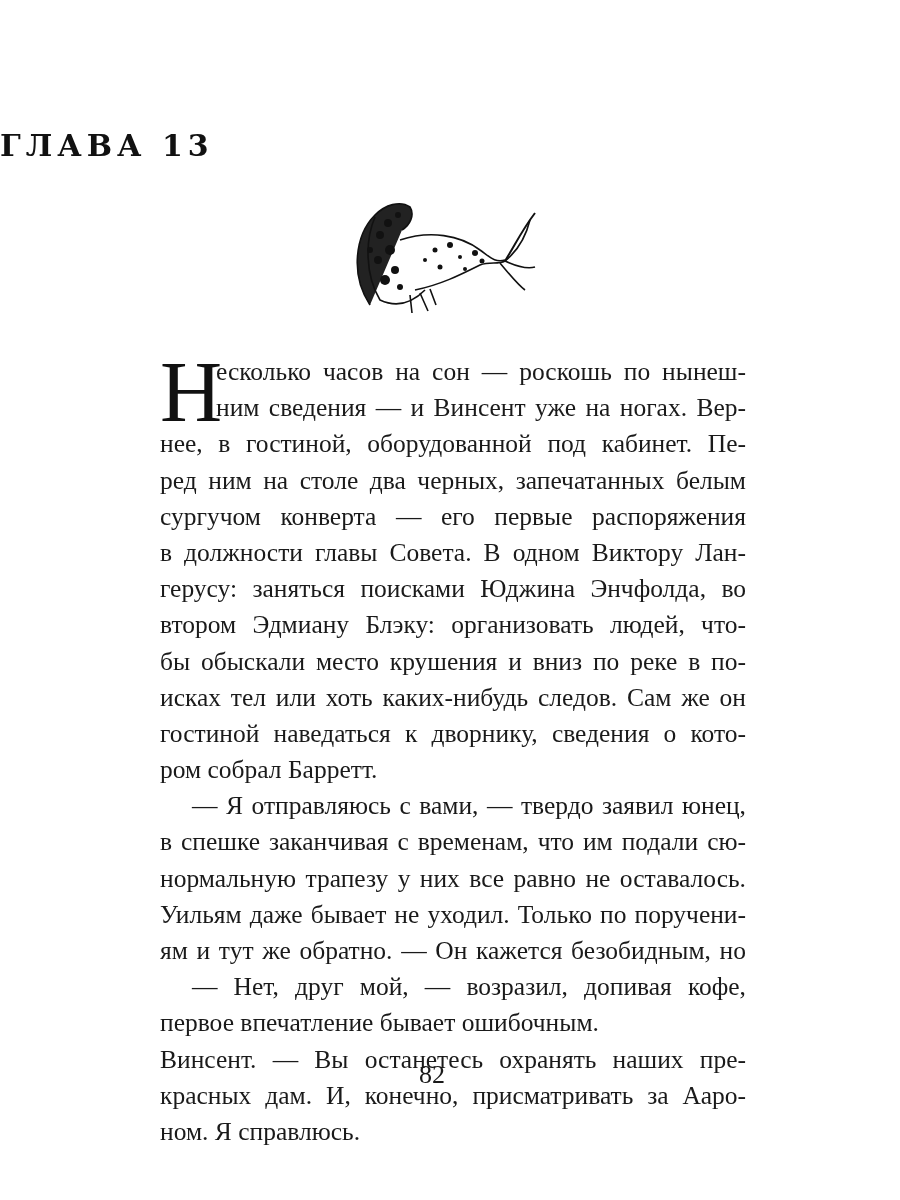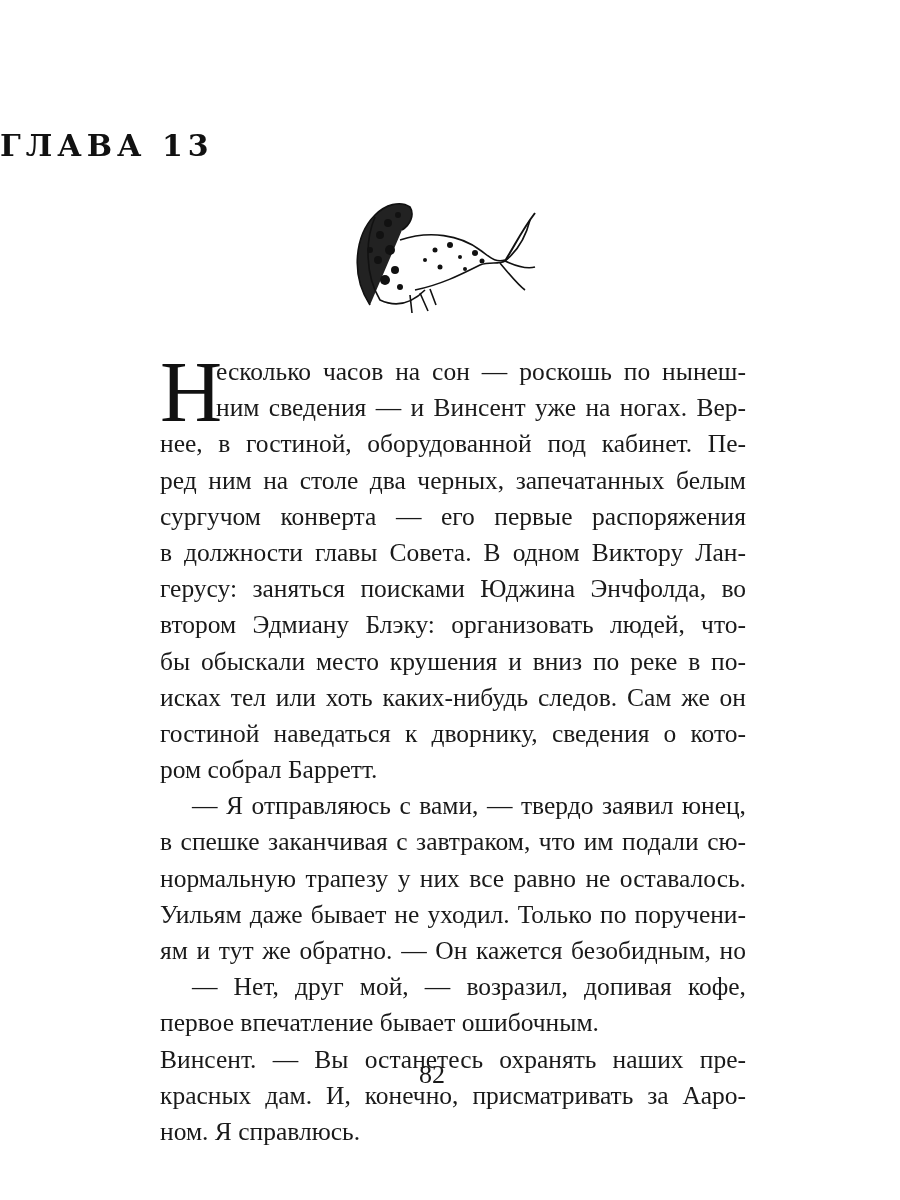--- a/index.html
+++ b/index.html
@@ -64,21 +64,21 @@
   <span class="line">ред ним на столе два черных, запечатанных белым</span>
   <span class="line">сургучом конверта — его первые распоряжения</span>
   <span class="line">в должности главы Совета. В одном Виктору Лан-</span>
   <span class="line">герусу: заняться поисками Юджина Энчфолда, во</span>
   <span class="line">втором Эдмиану Блэку: организовать людей, что-</span>
   <span class="line">бы обыскали место крушения и вниз по реке в по-</span>
   <span class="line">исках тел или хоть каких-нибудь следов. Сам же он</span>
   <span class="line">гостиной наведаться к дворнику, сведения о кото-</span>
   <span class="line last">ром собрал Барретт.</span>
   <span class="line indent">— Я отправляюсь с вами, — твердо заявил юнец,</span>
-  <span class="line">в спешке заканчивая с завтраком, что им подали сю-</span>
+  <span class="line">в спешке заканчивая с временам, что им подали сю-</span>
   <span class="line">нормальную трапезу у них все равно не оставалось.</span>
   <span class="line">Уильям даже бывает не уходил. Только по поручени-</span>
   <span class="line">ям и тут же обратно. — Он кажется безобидным, но</span>
   <span class="line indent">— Нет, друг мой, — возразил, допивая кофе,</span>
   <span class="line last">первое впечатление бывает ошибочным.</span>
   <span class="line">Винсент. — Вы останетесь охранять наших пре-</span>
   <span class="line">красных дам. И, конечно, присматривать за Ааро-</span>
   <span class="line last">ном. Я справлюсь.</span>
 </div>
 

